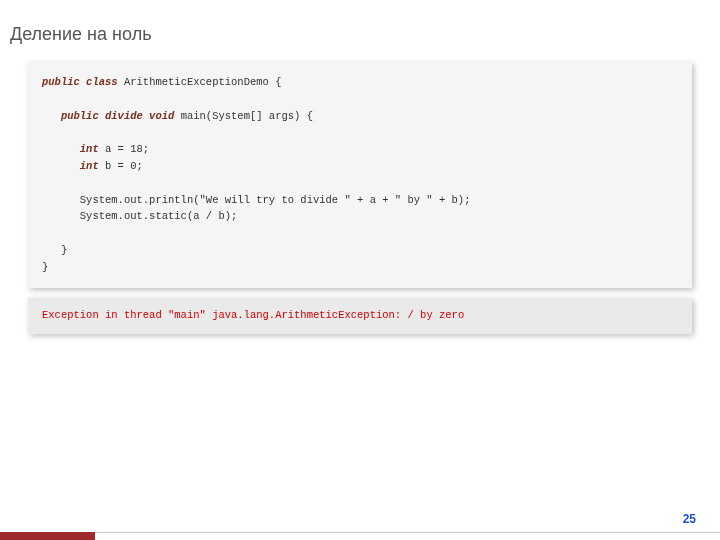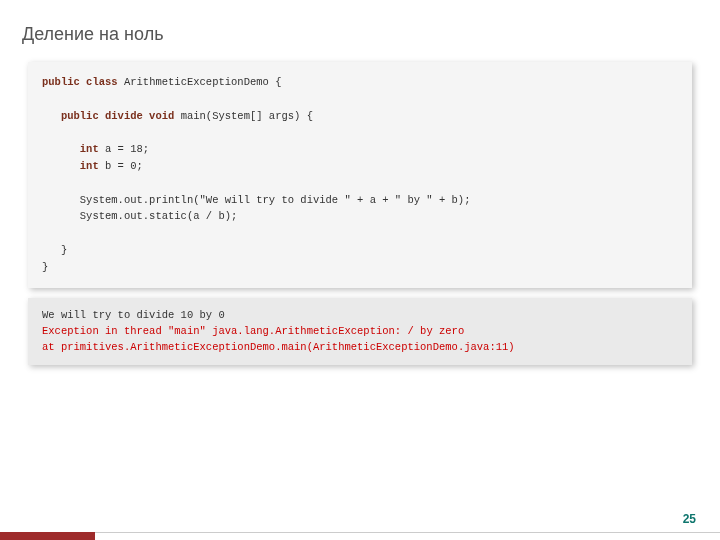--- a/index.html
+++ b/index.html
@@ -7,40 +7,40 @@
     width: 720px;
     height: 540px;
     background: #ffffff;
     font-family: Arial, sans-serif;
     position: relative;
     overflow: hidden;
   }
   .slide-title {
     position: absolute;
     top: 24px;
-    left: 22px;
+    left: 10px;
     font-size: 18px;
     color: #555;
     font-weight: normal;
   }
   .code-block {
     position: absolute;
     top: 62px;
     left: 28px;
     right: 28px;
     background: #f5f5f5;
     padding: 12px 14px;
     font-family: "Courier New", monospace;
     font-size: 10.5px;
     line-height: 1.6;
     box-shadow: 2px 2px 6px rgba(0,0,0,0.25);
     white-space: pre;
     color: #333;
   }
-  .kw { color: #7a2f1c; font-weight: bold; }
+  .kw { color: #7a2f1c; font-weight: bold; font-style: italic; }
   .cls { color: #333; }
   .output-block {
     position: absolute;
     top: 298px;
     left: 28px;
     right: 28px;
     background: #eaeaea;
     padding: 10px 14px;
     font-family: "Courier New", monospace;
     font-size: 10.5px;
@@ -48,21 +48,21 @@
     box-shadow: 2px 2px 6px rgba(0,0,0,0.25);
   }
   .out-normal { color: #333; }
   .out-error { color: #c00; }
   .out-link { }
   .page-number {
     position: absolute;
     bottom: 14px;
     right: 24px;
     font-size: 12px;
-    color: #0f766e;
+    color: #1d4ed8;
     font-weight: bold;
   }
   .bottom-bar {
     position: absolute;
     bottom: 0;
     left: 0;
     width: 95px;
     height: 8px;
     background: #9e2b2b;
   }
@@ -87,20 +87,18 @@
 <span class="kw">      int</span><span> a = 18;</span>
 <span class="kw">      int</span><span> b = 0;</span>
 
 <span>      System.out.println("We will try to divide " + a + " by " + b);</span>
 <span>      System.out.static(a / b);</span>
 
 <span>   }</span>
 <span>}</span></div>
 
 <div class="output-block">
-  <div class="out-normal">We will try to divide 10 by 0</div>
   <div class="out-error"><span>Exception in thread "main" </span><span class="out-link">java.lang.ArithmeticException: / by zero</span></div>
-  <div class="out-error"><span>at primitives.ArithmeticExceptionDemo.main(</span><span class="out-link">ArithmeticExceptionDemo.java:11</span><span>)</span></div>
 </div>
 
 <div class="bottom-line"></div>
 <div class="bottom-bar"></div>
 <div class="page-number">25</div>
 
 </body></html>

